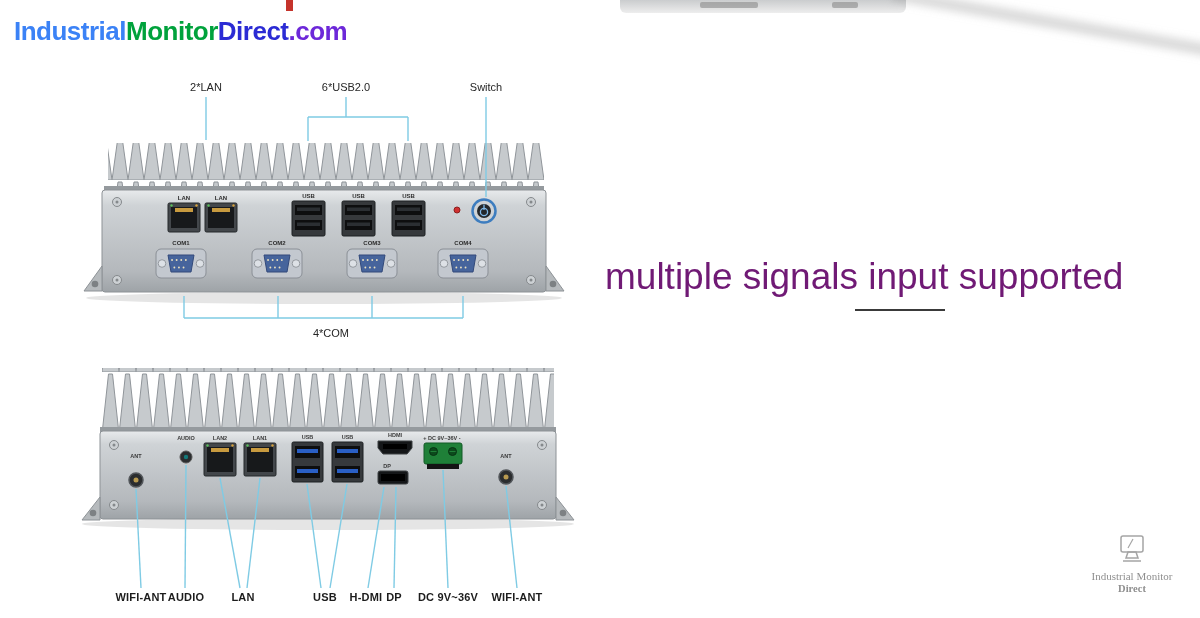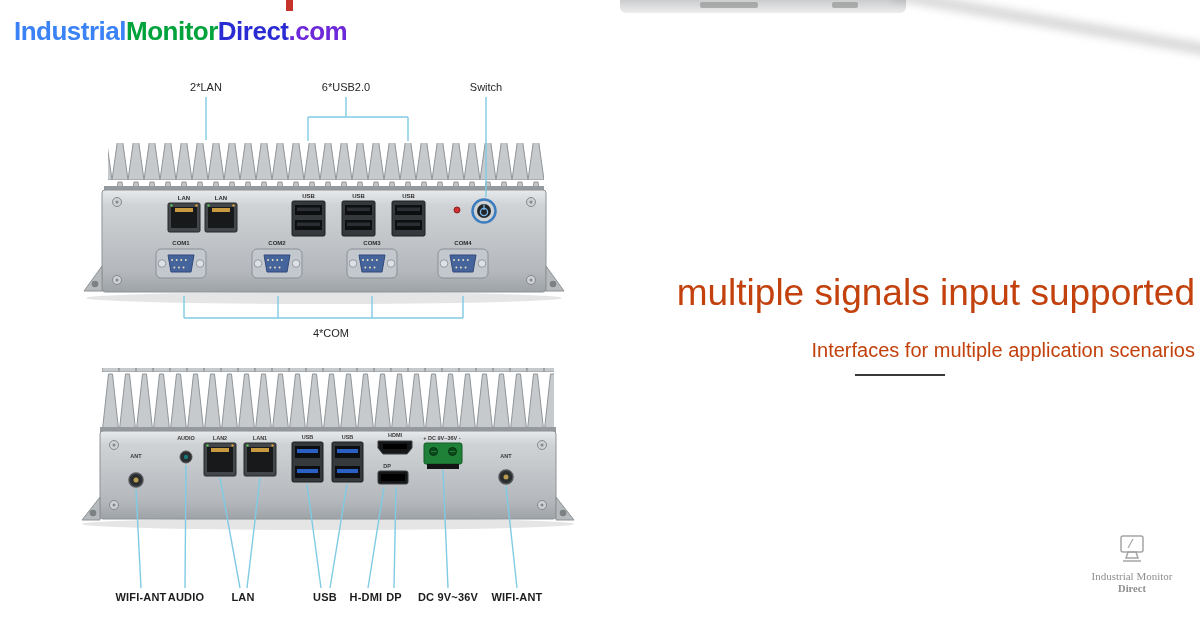--- a/index.html
+++ b/index.html
@@ -13,21 +13,21 @@
 
   
   .top-crop { position:absolute; left:620px; top:0; width:286px; height:13px; background:linear-gradient(#c2c4c6,#ebebeb); border-radius:0 0 6px 6px; opacity:.85; }
   .top-crop .mark { position:absolute; top:2px; height:6px; background:#777; border-radius:2px; opacity:.6; }
   .top-red { position:absolute; left:286px; top:0; width:7px; height:11px; background:#c5332b; }
   .swoosh { position:absolute; left:890px; top:-12px; width:330px; height:70px; transform:rotate(10deg);
             background:linear-gradient(to bottom, rgba(0,0,0,0) 35%, rgba(150,150,150,.40) 50%, rgba(0,0,0,0) 65%);
             filter:blur(3px); }
 
   
-  .headline { position:absolute; left:605px; top:274px; width:590px; text-align:right; color:#c2410c; }
+  .headline { position:absolute; left:605px; top:258px; width:590px; text-align:left; color:#701a75; }
   .headline-title { font-size:37px; font-weight:500; line-height:1.05; white-space:nowrap; }
   .headline-sub { font-size:20px; font-weight:400; margin-top:26px; }
   .headline-underline { width:90px; height:2px; background:#3a3a3a; margin:12px auto 0; }
 
   
   .watermark { position:absolute; left:1072px; top:534px; width:120px; text-align:center; color:#8f8f8f; font-family:"Liberation Serif",serif; }
   .wm1 { font-size:11px; margin-top:2px; }
   .wm2 { font-size:10.5px; font-weight:bold; margin-top:1px; }
 
   
@@ -47,21 +47,20 @@
 </div>
 <div class="top-red"></div>
 <div class="swoosh"></div>
 
 <div class="logo">
   <span class="c1">Industrial</span><span class="c2">Monitor</span><span class="c3">Direct</span><span class="c4">.com</span>
 </div>
 
 <div class="headline">
   <div class="headline-title">multiple signals input supported</div>
-  <div class="headline-sub">Interfaces for multiple application scenarios</div>
   <div class="headline-underline"></div>
 </div>
 
 <svg class="abs" style="left:0;top:0;" width="1200" height="618" viewBox="0 0 1200 618">
   <defs>
     <pattern id="fins" width="16" height="45" patternUnits="userSpaceOnUse">
       <path d="M0,45 L6,2 L10,2 L16,45 Z" fill="#c6cacd" stroke="#8f9499" stroke-width="1"></path>
     </pattern>
     <pattern id="fins2" width="17" height="62" patternUnits="userSpaceOnUse">
       <path d="M0,62 L6.5,2 L10.5,2 L17,62 Z" fill="#c6cacd" stroke="#8f9499" stroke-width="1"></path>

